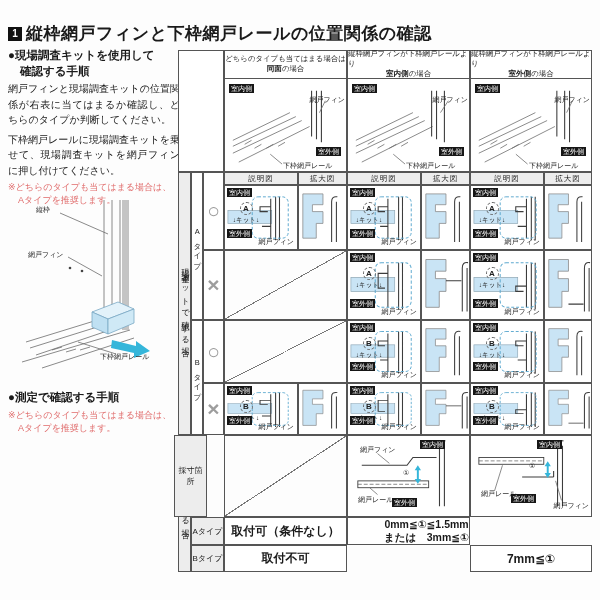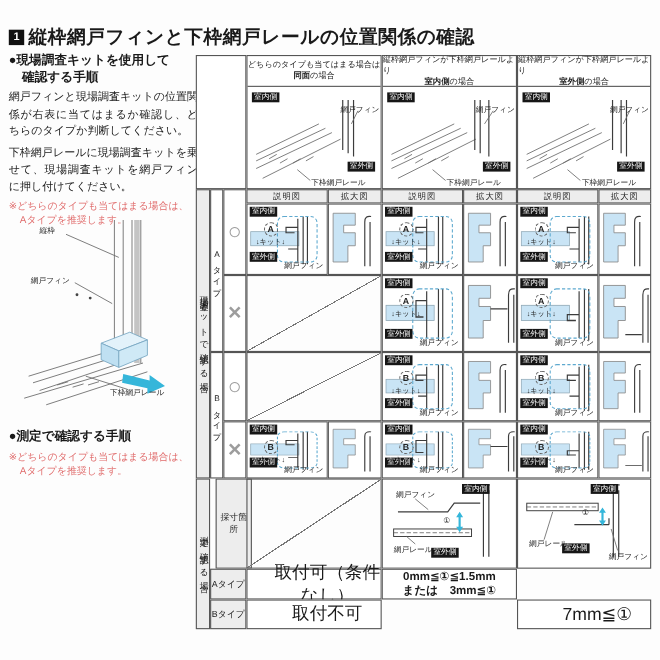--- a/index.html
+++ b/index.html
@@ -46,22 +46,22 @@
   .kf{fill:#c9e4f5;stroke:#8a8a8a;stroke-width:.8;}
   .railr{fill:#fff;stroke:#3c3c3c;stroke-width:.9;}
   .dash{stroke:#555;stroke-width:.7;stroke-dasharray:4 2;}
   .cy{stroke:#35b6da;stroke-width:2;fill:none;}
   .cyf{fill:#35b6da;stroke:none;}
   .km{position:absolute;left:4px;top:16px;width:34px;text-align:center;}
   .km b{display:block;width:11px;height:11px;margin:0 auto;font-size:8px;line-height:11px;
         border:1px dashed #666;border-radius:50%;color:#222;}
   .km i{display:block;font-style:normal;font-size:6.5px;color:#222;margin-top:1px;}
   .fl{position:absolute;right:3px;bottom:2px;font-size:7px;color:#222;white-space:nowrap;}
-  .vals{font-size:10.5px;font-weight:bold;line-height:1.25;}
-  .vals1{font-size:16px;font-weight:normal;padding-left:24px;}
+  .vals{font-size:10.5px;font-weight:bold;line-height:1.25;justify-content:flex-end;}
+  .vals1{font-size:12px;font-weight:bold;}
   .rlab{font-size:8px;}
 </style>
 </head>
 <body>
 
 <div class="page">
 
   <div class="hdr">
     <div class="numbox">1</div>
     <div class="htitle">縦枠網戸フィンと下枠網戸レールの位置関係の確認</div>
@@ -381,21 +381,21 @@
     <span class="fl">網戸フィン</span>
   </div>
   <div class="c" style="left:544px;top:383px;width:48px;height:52px">
     <svg class="dv" viewBox="0 0 49 64" preserveAspectRatio="none">
       <path class="kf" d="M4 8 h21 v11 h-11 v7 h11 v12 h-7 v15 h-14 z"></path>
       <path class="fp" d="M42 57 V16 M47 57 V16 M42 16 q0 -6 6 -5 M25 50 h16"></path>
     </svg>
   </div>
 
   <div class="c gy vt" style="left:178px;top:435px;width:13px;height:137px">測定で確認する場合</div>
-  <div class="c gy ctr rlab" style="left:196px;top:435px;width:33px;height:82px">採寸箇所</div>
+  <div class="c gy ctr rlab" style="left:174px;top:435px;width:33px;height:82px">採寸箇所</div>
   <div class="c xcell" style="left:224px;top:435px;width:123px;height:82px"></div>
 
   <div class="c" style="left:347px;top:435px;width:123px;height:82px">
     <svg class="dv" viewBox="0 0 123 82" preserveAspectRatio="none">
       <path class="fp" d="M14 30 H60 l6 -8 H90"></path>
       <path class="fp" d="M93 10 V72 M98 10 V72 M93 10 q0 -6 6 -5"></path>
       <rect class="railr" x="10" y="46" width="72" height="7"></rect>
       <line class="dash" x1="10" y1="49.5" x2="82" y2="49.5"></line>
       <path class="cy" d="M71 33 V46"></path>
       <path class="cyf" d="M71 30 l-3.2 5 h6.4 z M71 49 l-3.2 -5 h6.4 z"></path>

